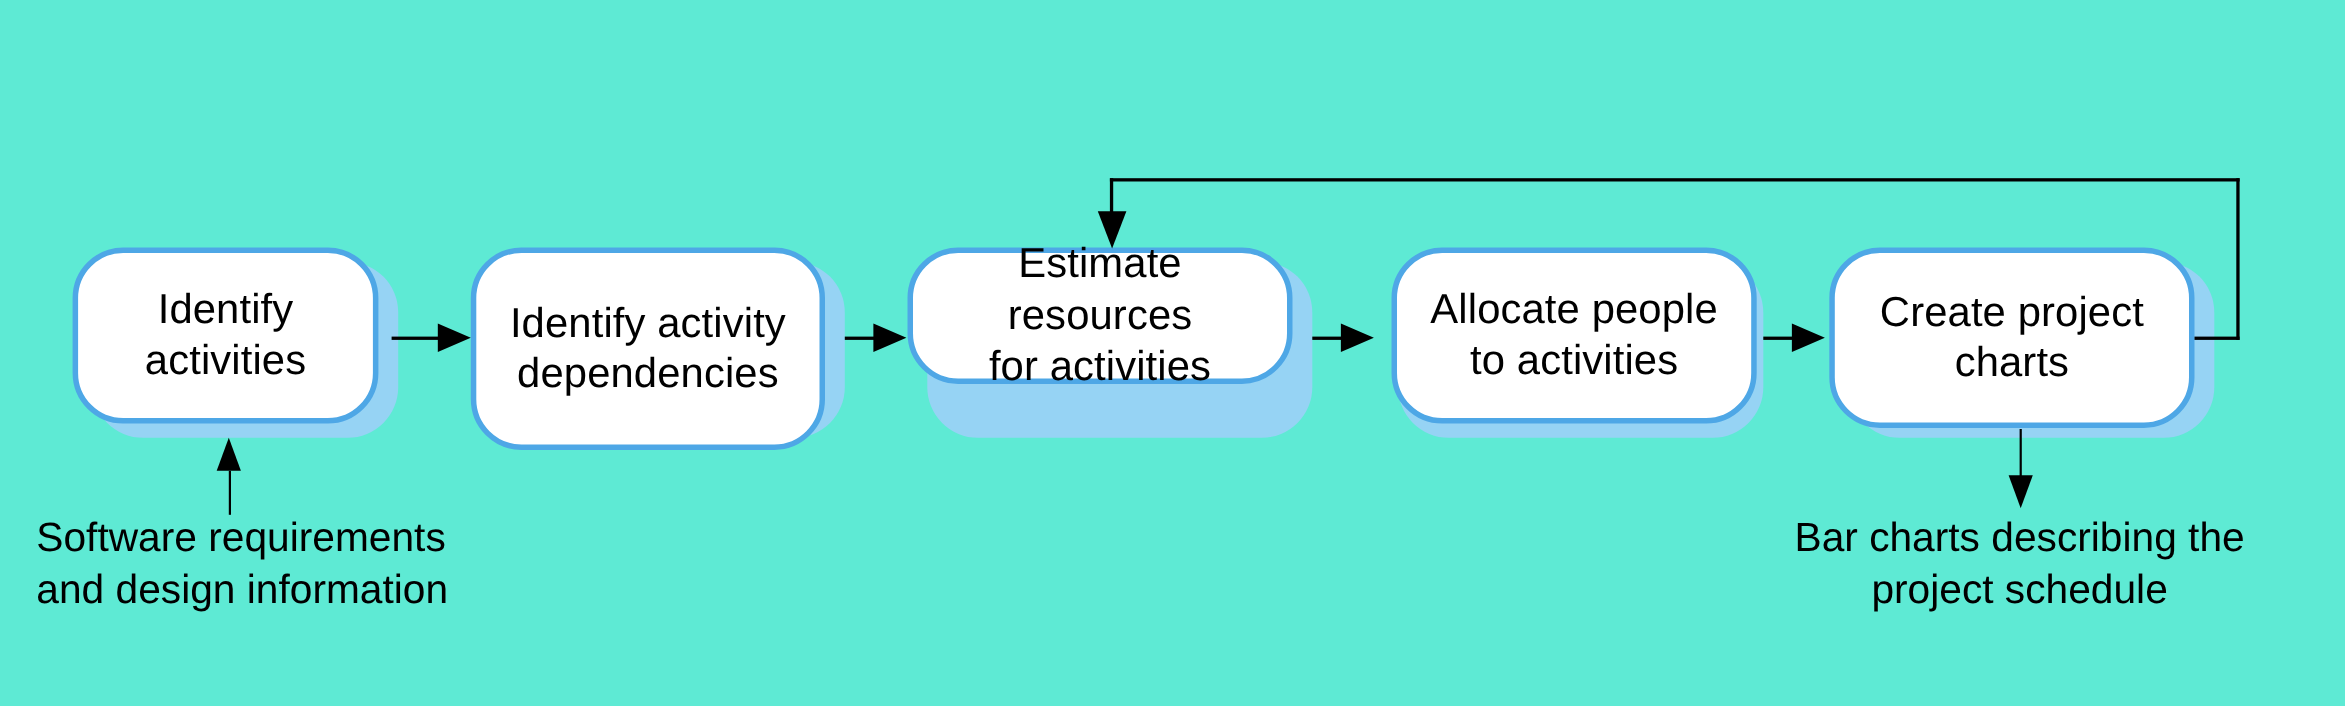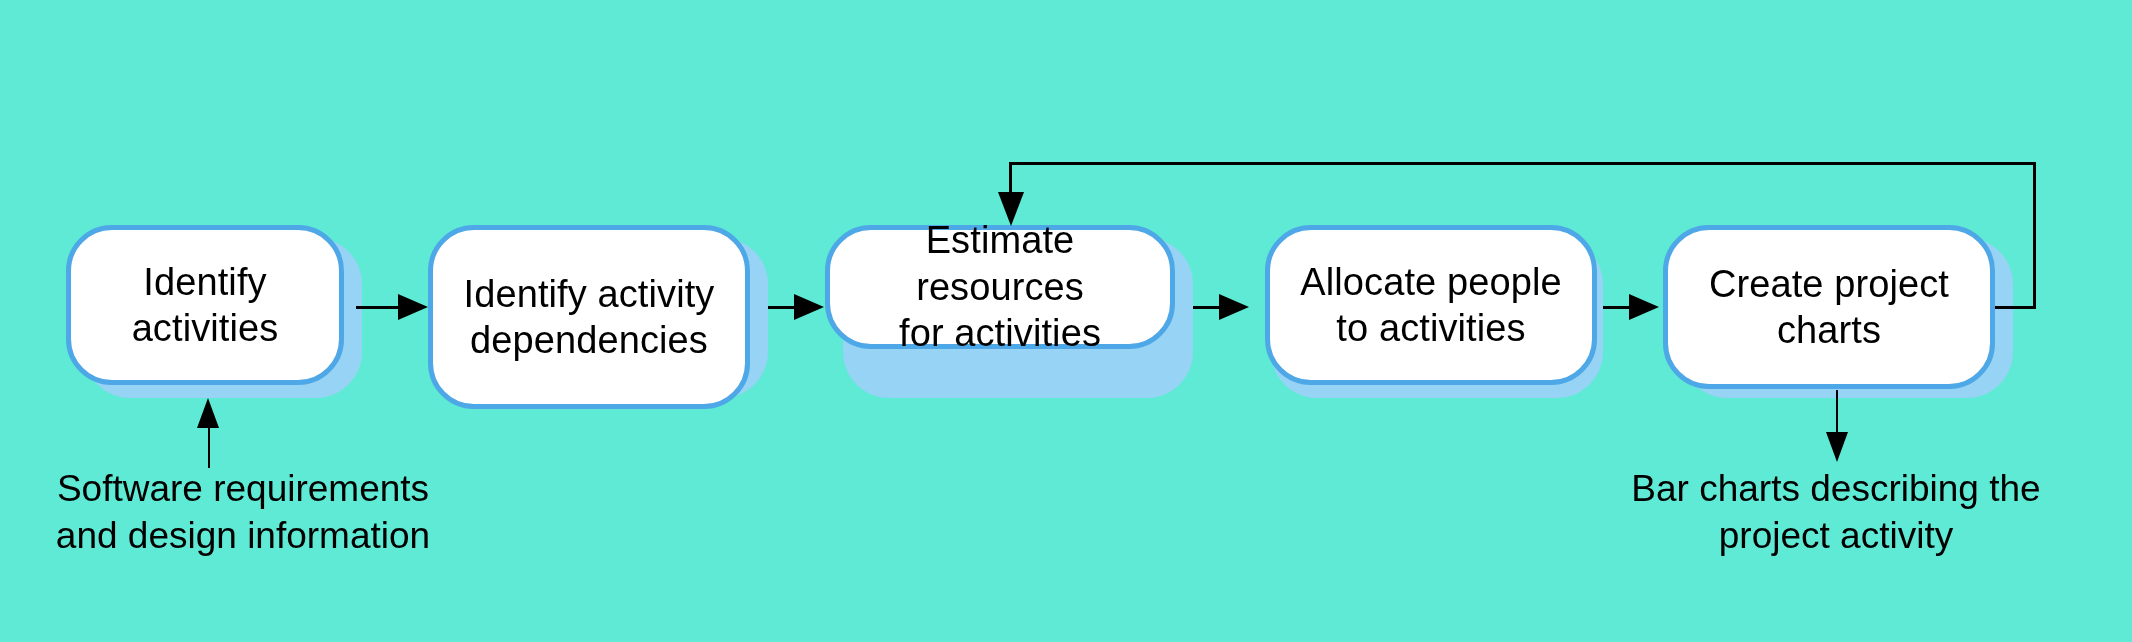--- a/index.html
+++ b/index.html
@@ -98,21 +98,21 @@
   }
   
   .annotation {
     position: absolute;
     color: #000000;
     font-size: 37px;
     line-height: 1.27;
     white-space: pre-line;
     z-index: 4;
   }
-  .anno-left  { text-align: center; }
+  .anno-left  { text-align: left; }
   .anno-right { text-align: center; }
 </style>
 </head>
 <body>
 
 <div id="canvas">
 
   <div class="node-shadow" style="left:84px;  top:238px; width:278px; height:160px;"></div>
   <div class="node" style="left:66px; top:225px; width:278px; height:160px;">
     <span class="node-label">Identify
@@ -162,15 +162,15 @@
   <div class="ah-down" style="left:998px; top:192px;"></div>
 
   <div class="seg-v-thin" style="left:208px; top:428px; height:40px;"></div>
   <div class="ah-up-thin" style="left:197px; top:398px;"></div>
   <div class="annotation anno-left" style="left:33px; top:466px; width:420px;">Software requirements
 and design information</div>
 
   <div class="seg-v-thin" style="left:1836px; top:390px; height:44px;"></div>
   <div class="ah-down-thin" style="left:1826px; top:432px;"></div>
   <div class="annotation anno-right" style="left:1605px; top:466px; width:462px;">Bar charts describing the
-project activity</div>
+project schedule</div>
 
 </div>
 
 </body></html>

